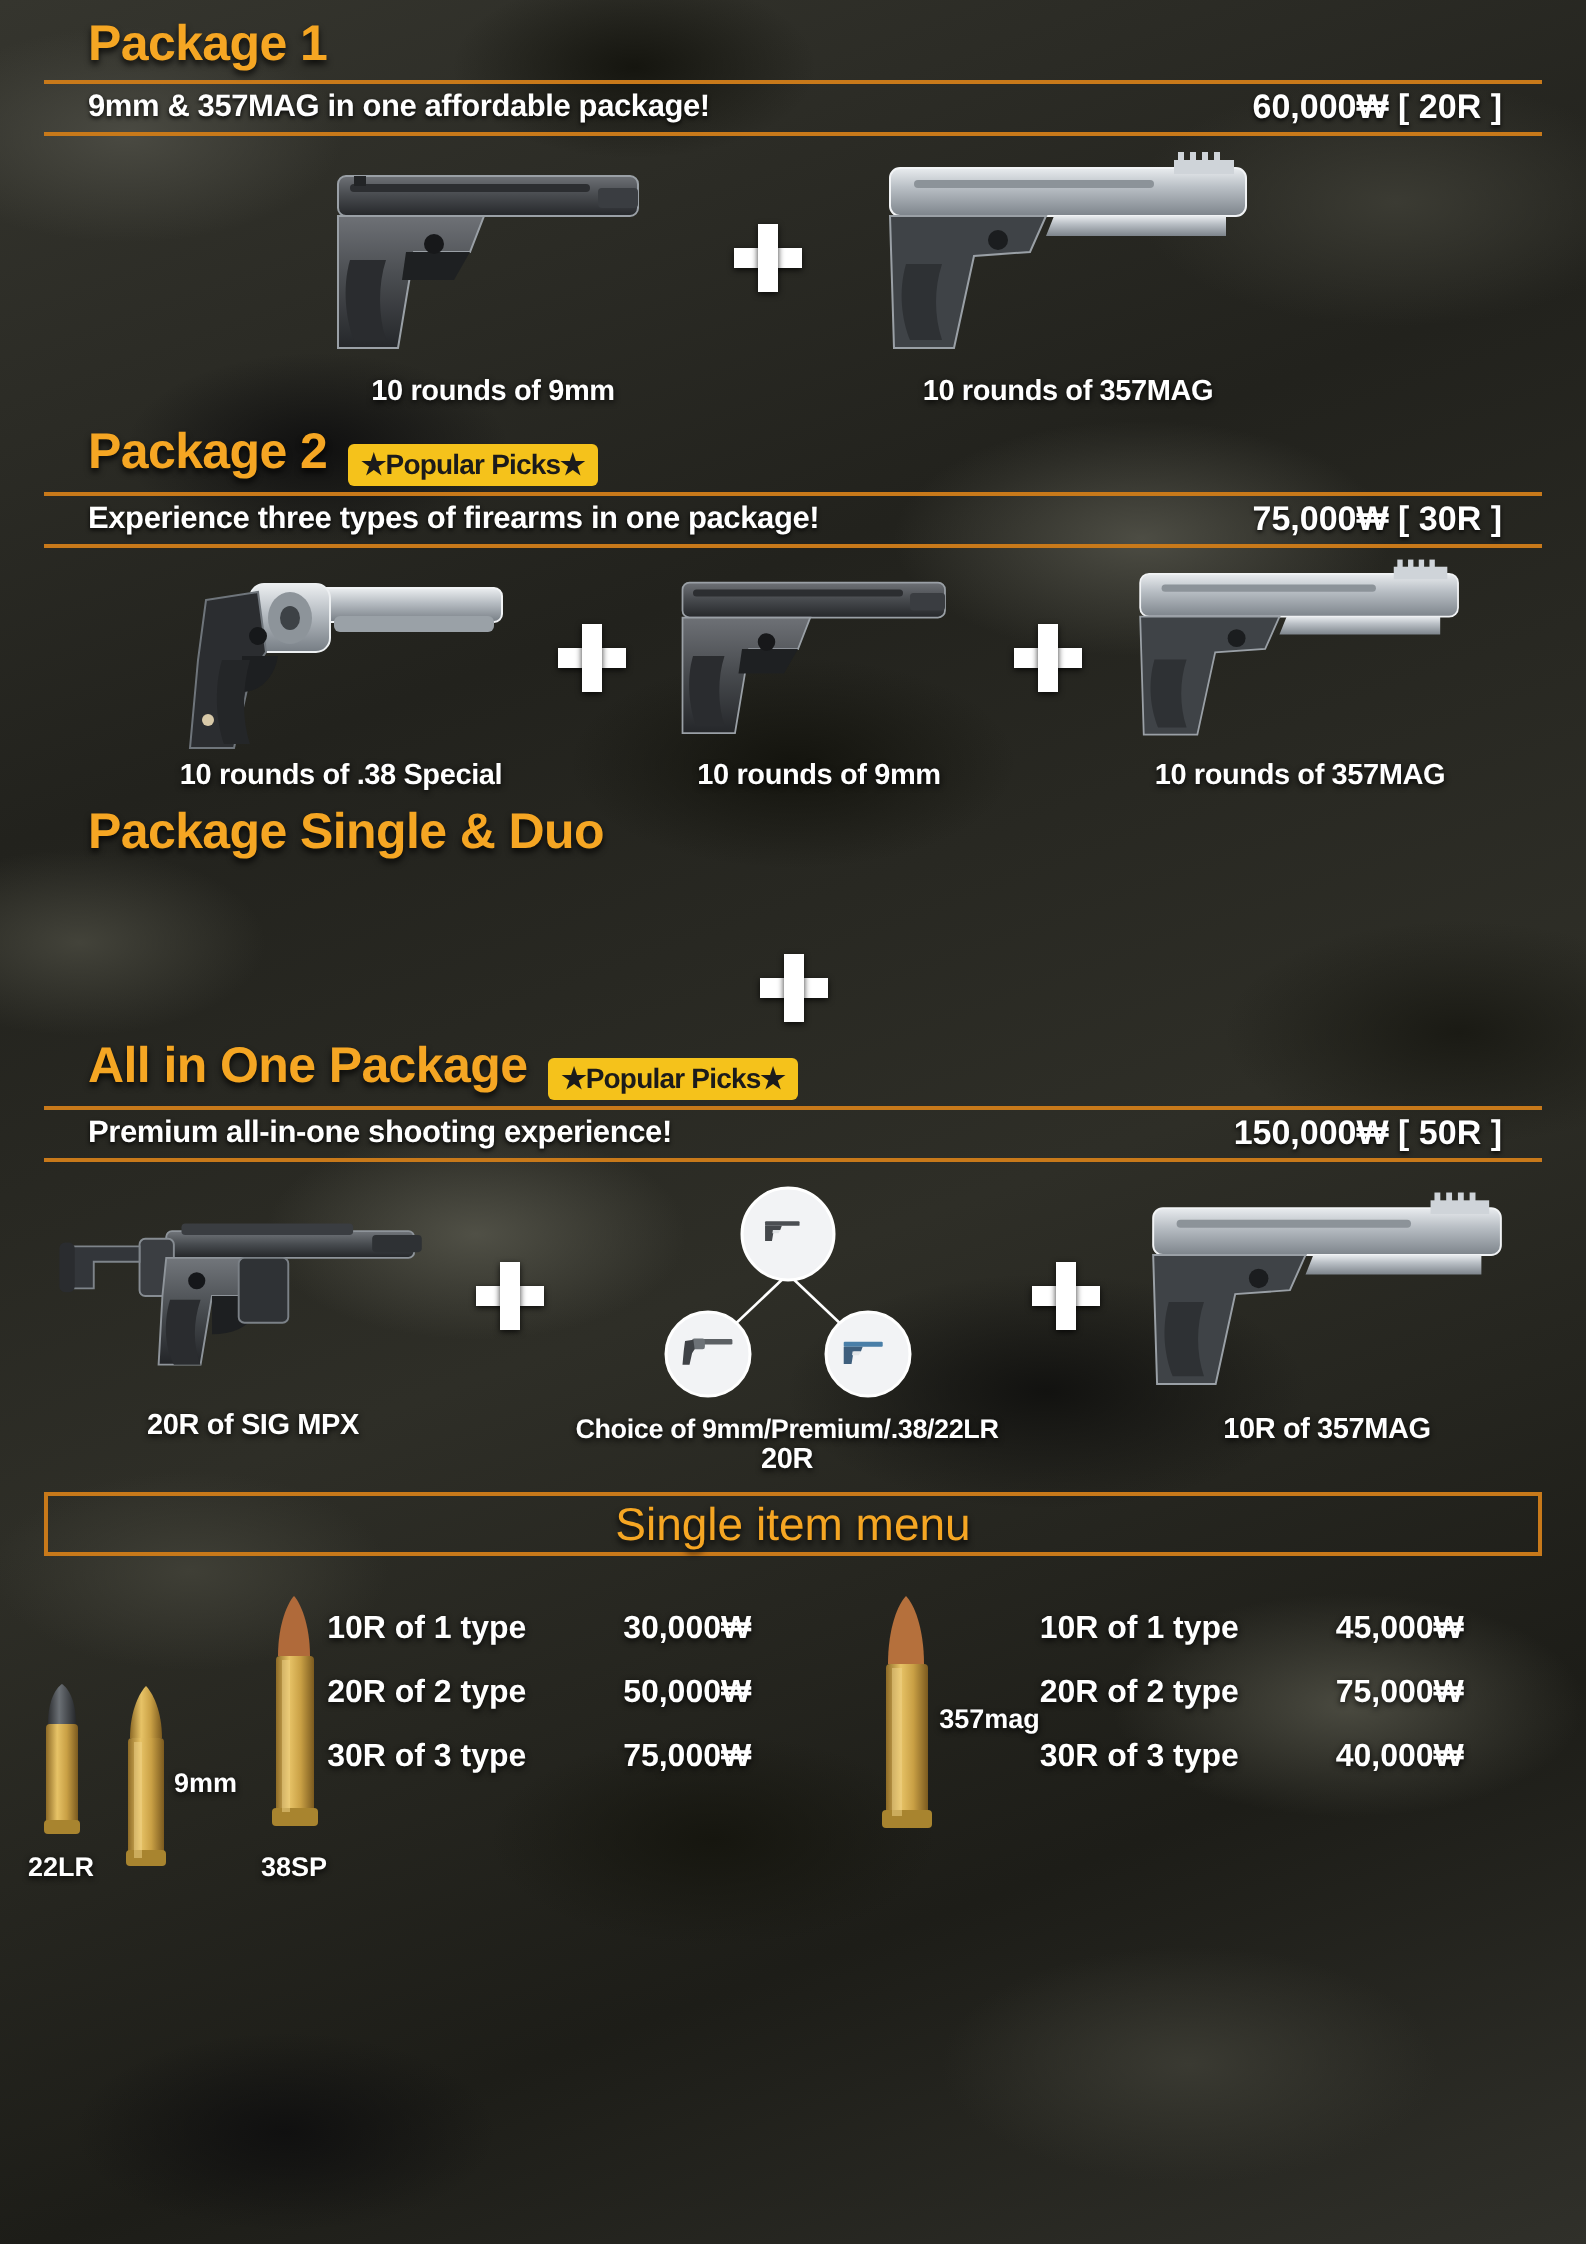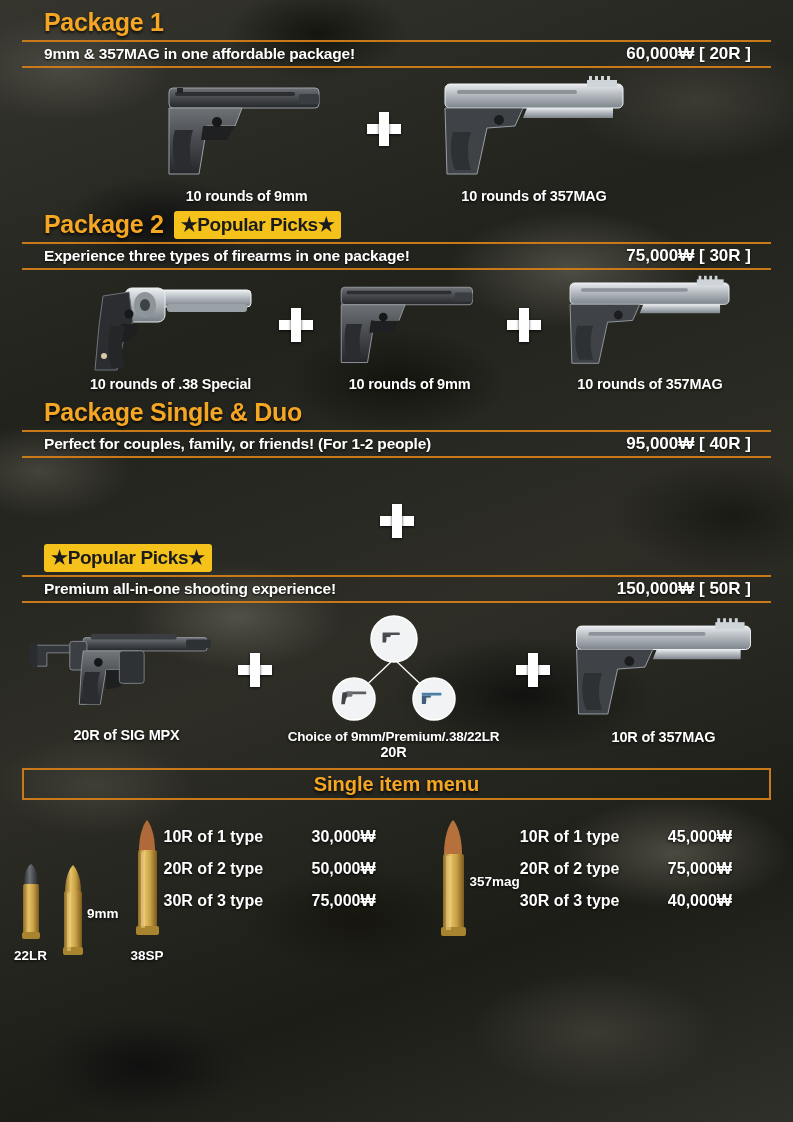--- a/index.html
+++ b/index.html
@@ -41,26 +41,27 @@
   .pkg-title {
     color: #f5a623;
     font-size: 25px;
     font-weight: bold;
     letter-spacing: -0.3px;
     text-shadow: 0 2px 3px rgba(0,0,0,0.8);
   }
   .badge {
     background: #f5c21b;
     color: #1b1b1b;
-    font-size: 19px;
+    font-size: 14px;
     font-weight: bold;
     padding: 2px 7px 3px 7px;
     border-radius: 3px;
     letter-spacing: -0.4px;
     white-space: nowrap;
+    margin-top: 12px;
   }
 
   .desc-bar {
     margin: 3px 22px 0 22px;
     border-top: 2px solid #c8791a;
     border-bottom: 2px solid #c8791a;
     height: 28px;
     display: flex; align-items: center; justify-content: space-between;
     padding: 0 20px 0 22px;
   }
@@ -102,21 +103,21 @@
   .plus::after { top: 0; left: 12px; width: 10px; height: 34px; }
 
   
   .single-menu {
     margin: 8px 22px 0 22px;
     border: 2px solid #c8791a;
     height: 32px;
     display: flex; align-items: center; justify-content: center;
   }
   .single-menu .t {
-    color: #f5a623; font-size: 20px; font-weight: bold;
+    color: #f5a623; font-size: 23px; font-weight: normal;
     text-shadow: 0 2px 3px rgba(0,0,0,0.85);
   }
   .price-grid {
     display: grid;
     grid-template-columns: 148px 124px;
     row-gap: 14px;
     align-items: center;
   }
   .price-grid .lbl, .price-grid .val {
     color: #fff; font-size: 16px; font-weight: bold;
@@ -264,31 +265,28 @@
         </svg>
         <div class="caption">10 rounds of 357MAG</div>
       </div>
     </div>
   </div>
 
   <div class="section" style="padding-top:6px;">
     <div class="pkg-title-row">
       <div class="pkg-title">Package Single &amp; Duo</div>
     </div>
-    <div class="desc-bar">
-      <div class="desc">Perfect for couples, family, or friends! (For 1-2 people)</div>
-      <div class="price">95,000₩ [ 40R ]</div>
-    </div>
     <div class="items" style="margin-top:8px; gap:10px;">
       <div class="plus" style="margin-top:38px;"></div>
     </div>
   </div>
 
   <div class="section" style="padding-top:6px;">
     <div class="pkg-title-row">
+      <div class="pkg-title">All in One Package</div>
       <div class="badge">★Popular Picks★</div>
     </div>
     <div class="desc-bar">
       <div class="desc">Premium all-in-one shooting experience!</div>
       <div class="price">150,000₩ [ 50R ]</div>
     </div>
     <div class="items" style="margin-top:12px; gap:0px;">
       <div class="item" style="width:222px;">
         <svg width="205" height="110" viewBox="0 0 215 112">
           <defs>

